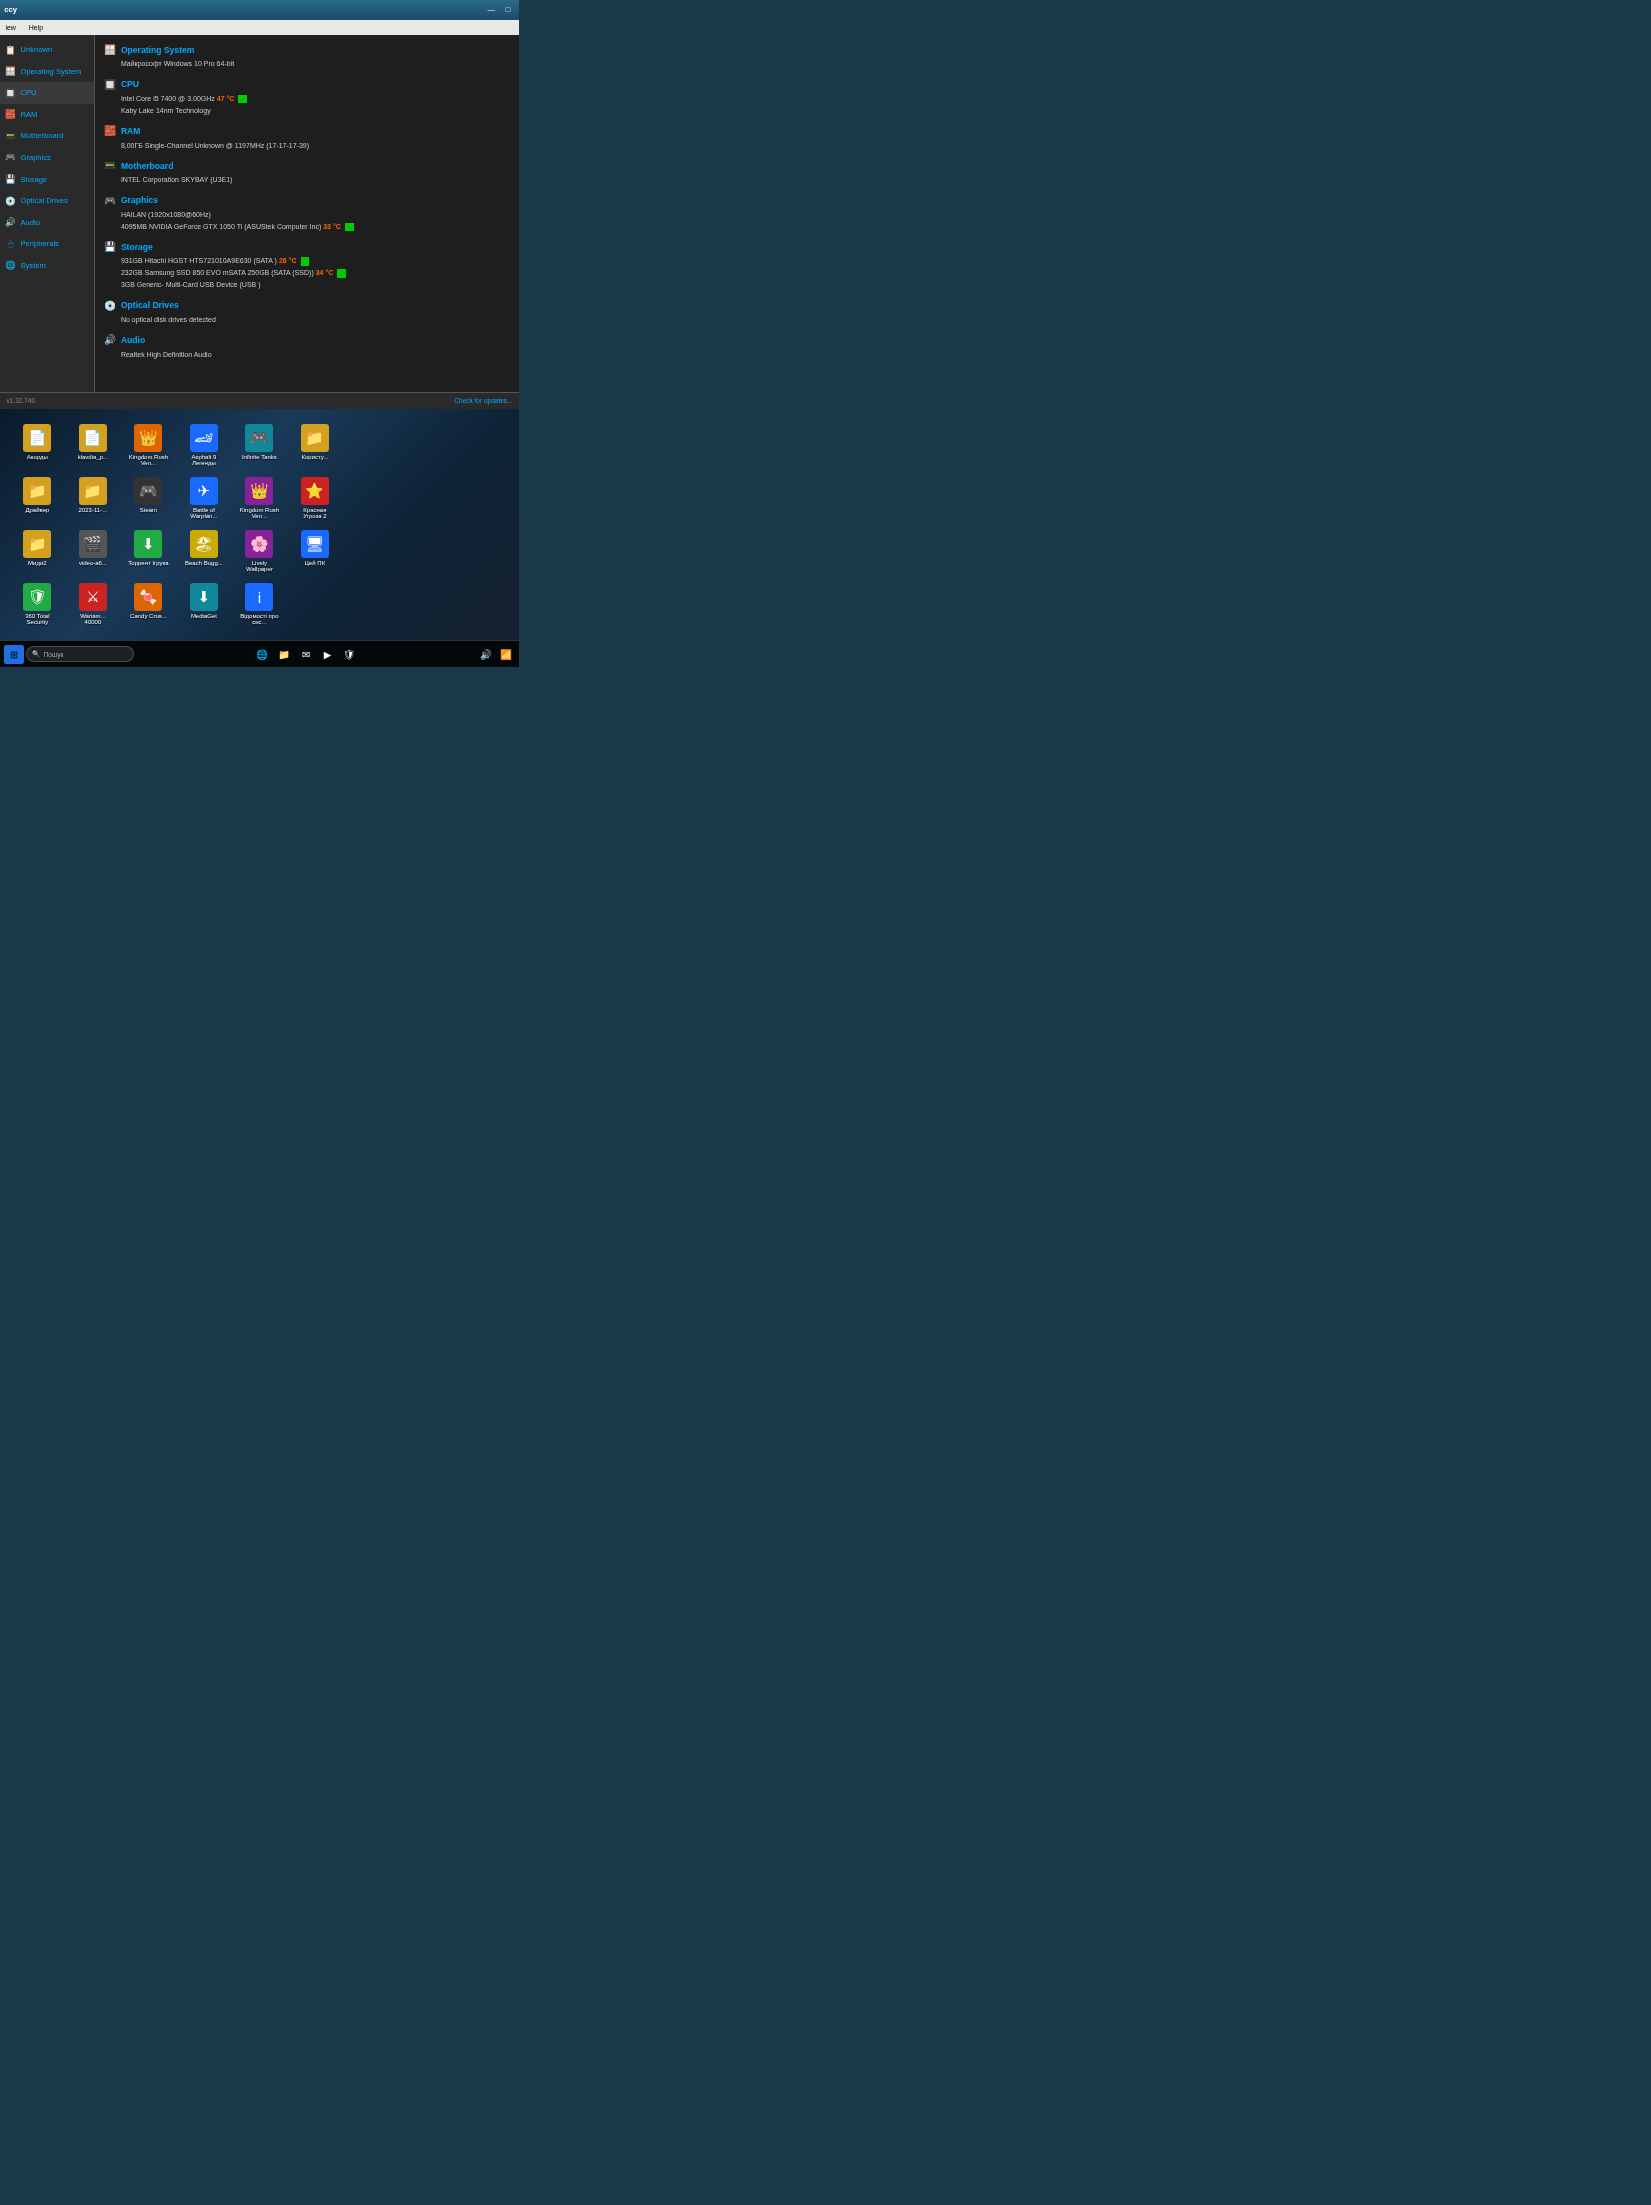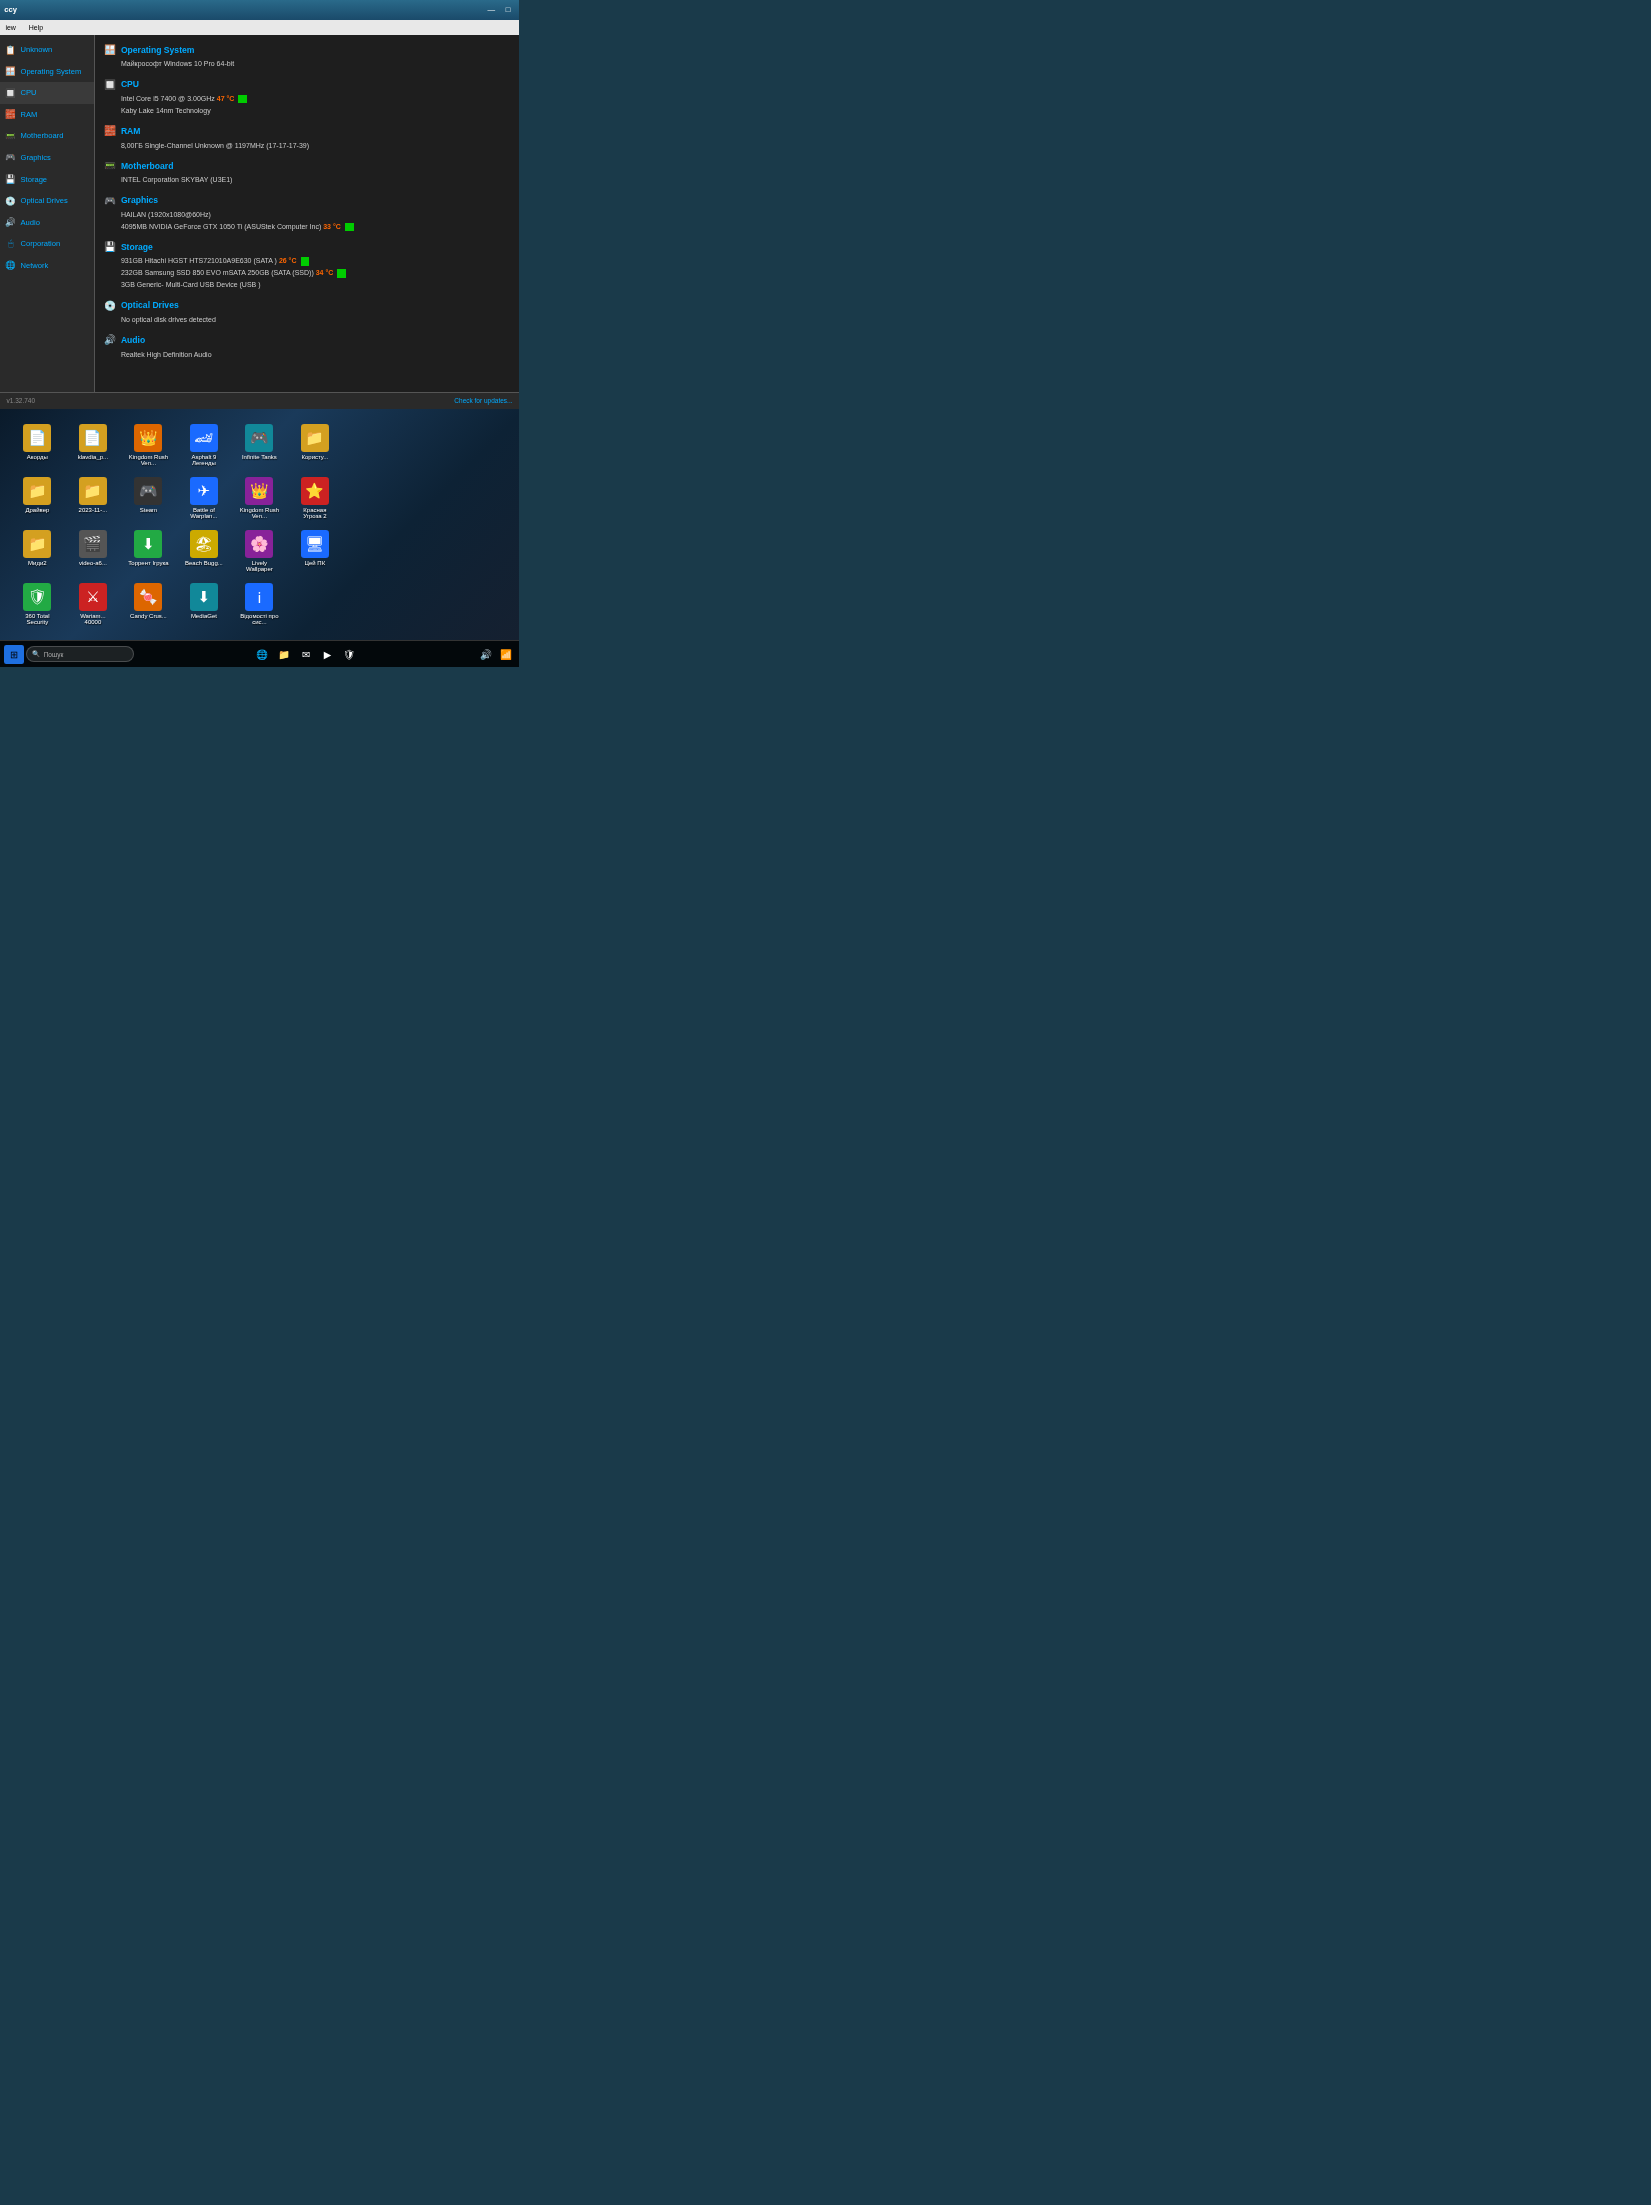--- a/index.html
+++ b/index.html
@@ -326,25 +326,25 @@
     <div class="sidebar-item">
       <span class="sidebar-icon">💿</span>
       <span>Optical Drives</span>
     </div>
     <div class="sidebar-item">
       <span class="sidebar-icon">🔊</span>
       <span>Audio</span>
     </div>
     <div class="sidebar-item">
       <span class="sidebar-icon">🖱</span>
-      <span>Corporation</span>
+      <span>Peripherals</span>
     </div>
     <div class="sidebar-item">
       <span class="sidebar-icon">🌐</span>
-      <span>Network</span>
+      <span>System</span>
     </div>
   </div>
 
   <div class="main-panel">
 
     <div class="section">
       <div class="section-header">
         <span class="section-icon">🪟</span>
         <span class="section-title">Operating System</span>
       </div>

